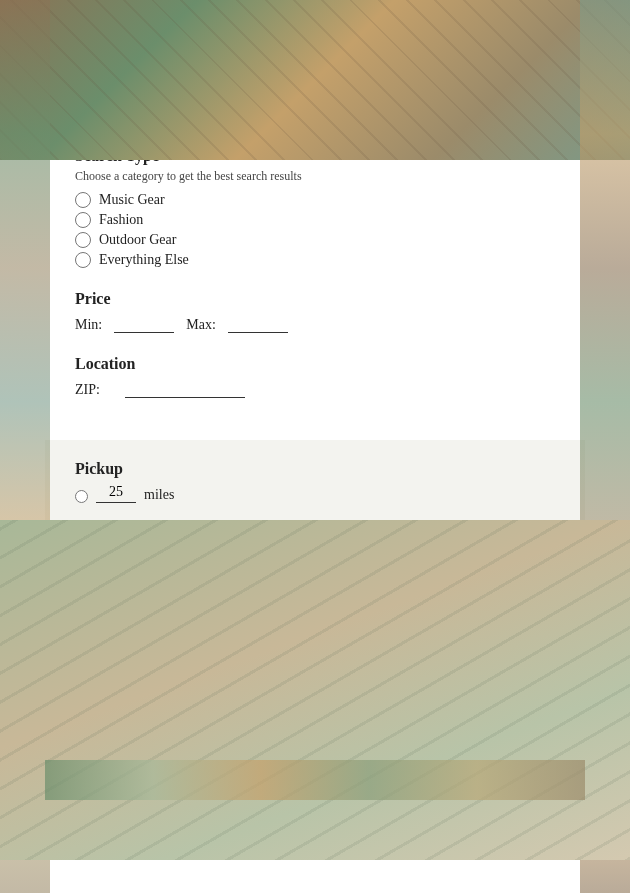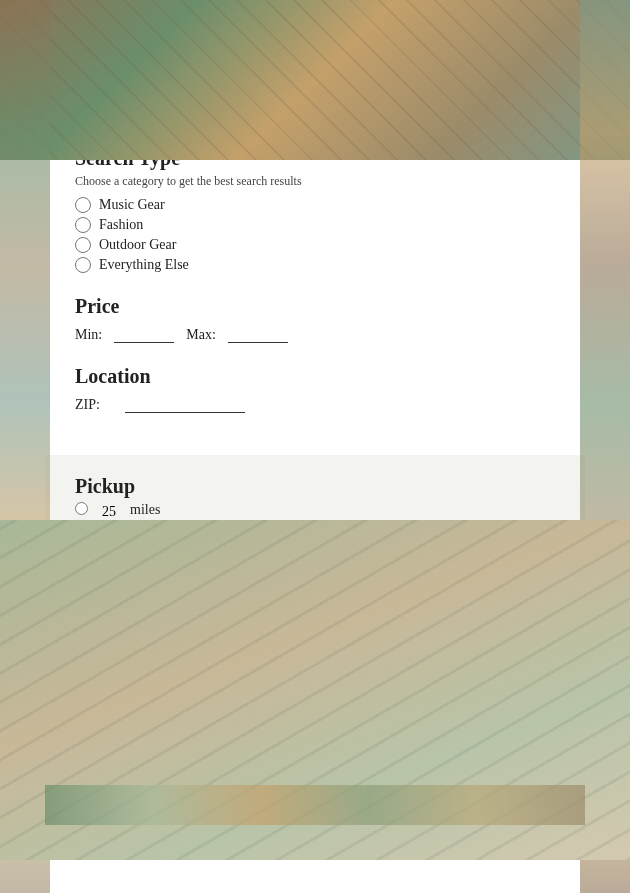--- a/index.html
+++ b/index.html
@@ -128,21 +128,21 @@
       background: rgba(255,255,255,0.88);
       margin: 0 45px;
       padding: 20px 30px;
     }
 
     .field-group {
       margin-bottom: 22px;
     }
 
     .field-label {
-      font-size: 20px;
+      font-size: 16px;
       font-weight: bold;
       color: #222;
       margin-bottom: 4px;
     }
 
     .field-sublabel {
       font-size: 12px;
       color: #444;
       margin-bottom: 8px;
     }
@@ -201,22 +201,22 @@
 
     
     .form-section-2 {
       background: rgba(240,240,235,0.82);
       margin: 0 45px;
       padding: 20px 30px;
     }
 
     .within-row {
       display: flex;
-      align-items: flex-start;
-      gap: 1px;
+      align-items: flex-end;
+      gap: 8px;
       font-size: 14px;
       color: #222;
     }
 
     .within-input {
       border: none;
       border-bottom: 1px solid #333;
       background: transparent;
       width: 40px;
       font-size: 14px;

